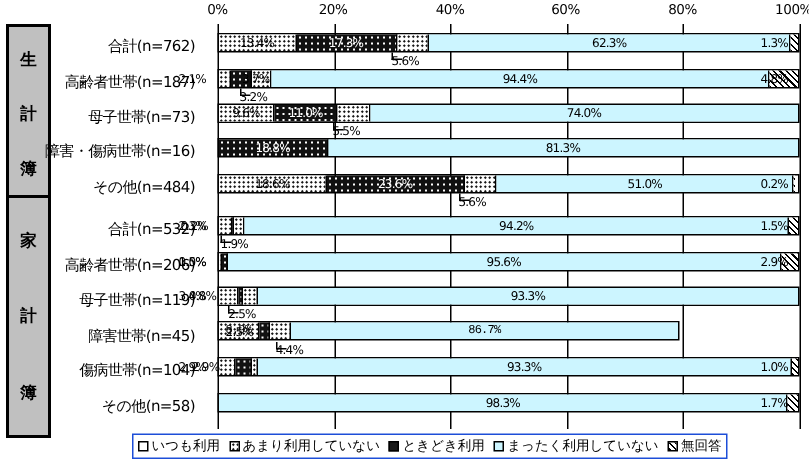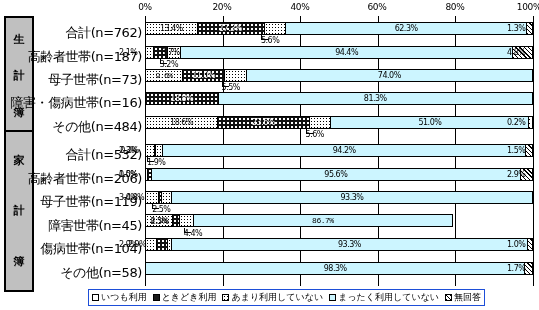--- a/index.html
+++ b/index.html
@@ -14,21 +14,21 @@
   .gridline{position:absolute;top:0;width:1px;height:270px;background:#000;}
 
   
   .group-box{position:absolute;left:4px;width:26px;border:2px solid #000;
              background:#c0c0c0;display:flex;flex-direction:column;
              align-items:center;justify-content:space-around;
              font-size:11px;font-weight:bold;line-height:1;padding:3px 0;}
   .group-box span{display:block;}
 
   
-  .rowlabel{position:absolute;right:0;font-size:13px;white-space:nowrap;
+  .rowlabel{position:absolute;right:12px;font-size:10px;white-space:nowrap;
             text-align:center;letter-spacing:-0.4px;}
   .labelcol{position:absolute;left:34px;width:108px;}
 
   .bar{position:absolute;left:0;height:13px;display:flex;
        border:1px solid #000;box-sizing:border-box;}
   .seg{position:relative;height:100%;box-sizing:border-box;
        border-right:1px solid #000;overflow:visible;}
   .seg:last-child{border-right:none;}
   .seg-0{background:#ffffff;}
   .seg-1{background:#1a1a1a;}
@@ -85,21 +85,21 @@
       <div class="gridline" style="left: 77.6px;"></div>
       <div class="gridline" style="left: 155.2px;"></div>
       <div class="gridline" style="left: 232.8px;"></div>
       <div class="gridline" style="left: 310.4px;"></div>
       <div class="gridline" style="left: 388px;"></div>
       <div class="bar" style="top: 6px; width: 388px;">
         <div class="seg seg-0 dots-l" style="width: 51.992px;">
           <span class="vlabel vin" style="color: rgb(0, 0, 0);">13.4%</span>
         </div>
         <div class="seg seg-1 dots-d" style="width: 67.124px;">
-          <span class="vlabel vin" style="color: rgb(255, 255, 255); font-style: italic;">17.3%</span>
+          <span class="vlabel vin" style="color: rgb(255, 255, 255);">17.3%</span>
         </div>
         <div class="seg seg-2 dots-l" style="width: 21.728px;"></div>
         <div class="seg seg-3" style="width: 241.724px;">
           <span class="vlabel vin" style="color: rgb(0, 0, 0);">62.3%</span>
         </div>
         <div class="seg seg-4 dots-x" style="width: 5.044px;"></div>
       </div>
       <div class="leader" style="left: 115.98px; top: 19px; width: 6px; height: 4px;"></div>
       <div class="vlabel" style="left: 115.98px; top: 21px;">5.6%</div>
       <div class="vlabel" style="left: 362px; top: 9px;">1.3%</div>
@@ -112,21 +112,21 @@
         </div>
         <div class="seg seg-4 dots-x" style="width: 18.624px;"></div>
       </div>
       <div class="vlabel" style="left: -26px; top: 33px;">2.1%</div>
       <div class="vlabel" style="left: -18.674px; top: 33px; padding-left: 35px;">3.7%</div>
       <div class="leader" style="left: 14.712px; top: 43px; width: 6px; height: 4px;"></div>
       <div class="vlabel" style="left: 14.712px; top: 45px;">3.2%</div>
       <div class="vlabel" style="left: 362px; top: 33px;">4.8%</div>
       <div class="bar" style="top: 53px; width: 388px;">
         <div class="seg seg-0 dots-l" style="width: 37.248px;">
-          <span class="vlabel vin" style="color: rgb(0, 0, 0); font-family: Liberation Mono, monospace;">9.6%</span>
+          <span class="vlabel vin" style="color: rgb(0, 0, 0);">9.6%</span>
         </div>
         <div class="seg seg-1 dots-d" style="width: 42.68px;">
           <span class="vlabel vin" style="color: rgb(255, 255, 255);">11.0%</span>
         </div>
         <div class="seg seg-2 dots-l" style="width: 21.34px;"></div>
         <div class="seg seg-3" style="width: 287.12px;">
           <span class="vlabel vin" style="color: rgb(0, 0, 0);">74.0%</span>
         </div>
       </div>
       <div class="leader" style="left: 76.598px; top: 66px; width: 6px; height: 4px;"></div>
@@ -238,28 +238,28 @@
       <div class="rowlabel" style="top: 240px; margin-left: 35px;">傷病世帯(n=104)</div>
       <div class="rowlabel" style="top: 264px;">その他(n=58)</div>
     </div>
 
   <div class="legend">
     <span class="lg">
       <i class="sw seg-0"></i>
       <span>いつも利用</span>
     </span>
     <span class="lg">
+      <i class="sw dots-l"></i>
+      <span>あまり利用していない</span>
+    </span>
+    <span class="lg">
       <i class="sw seg-1"></i>
       <span>ときどき利用</span>
     </span>
     <span class="lg">
-      <i class="sw dots-l"></i>
-      <span>あまり利用していない</span>
-    </span>
-    <span class="lg">
       <i class="sw seg-3"></i>
       <span>まったく利用していない</span>
     </span>
     <span class="lg">
       <i class="sw dots-x"></i>
       <span>無回答</span>
     </span>
   </div>
 
 </div>

